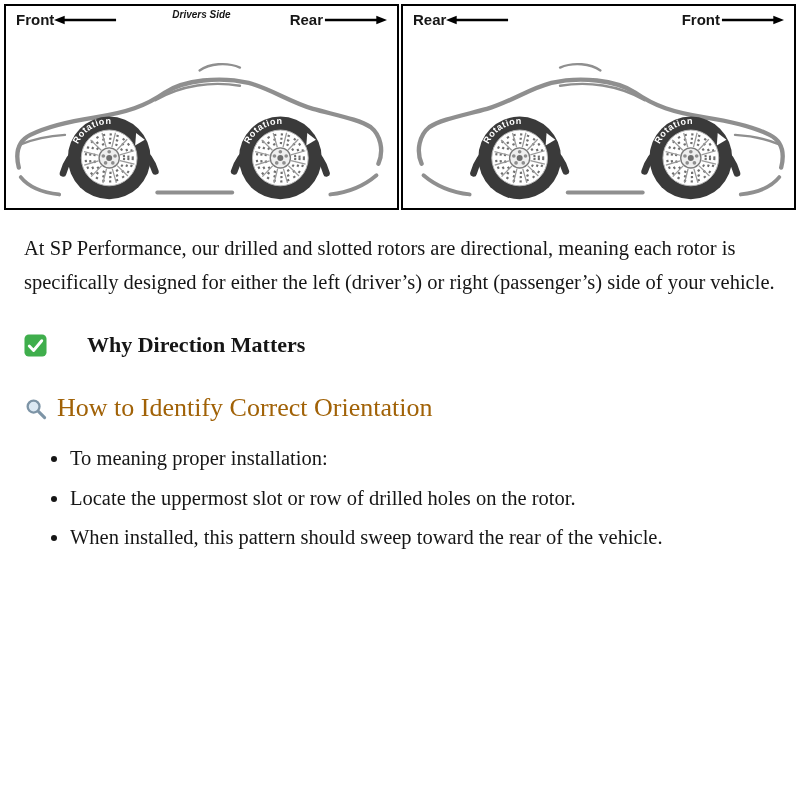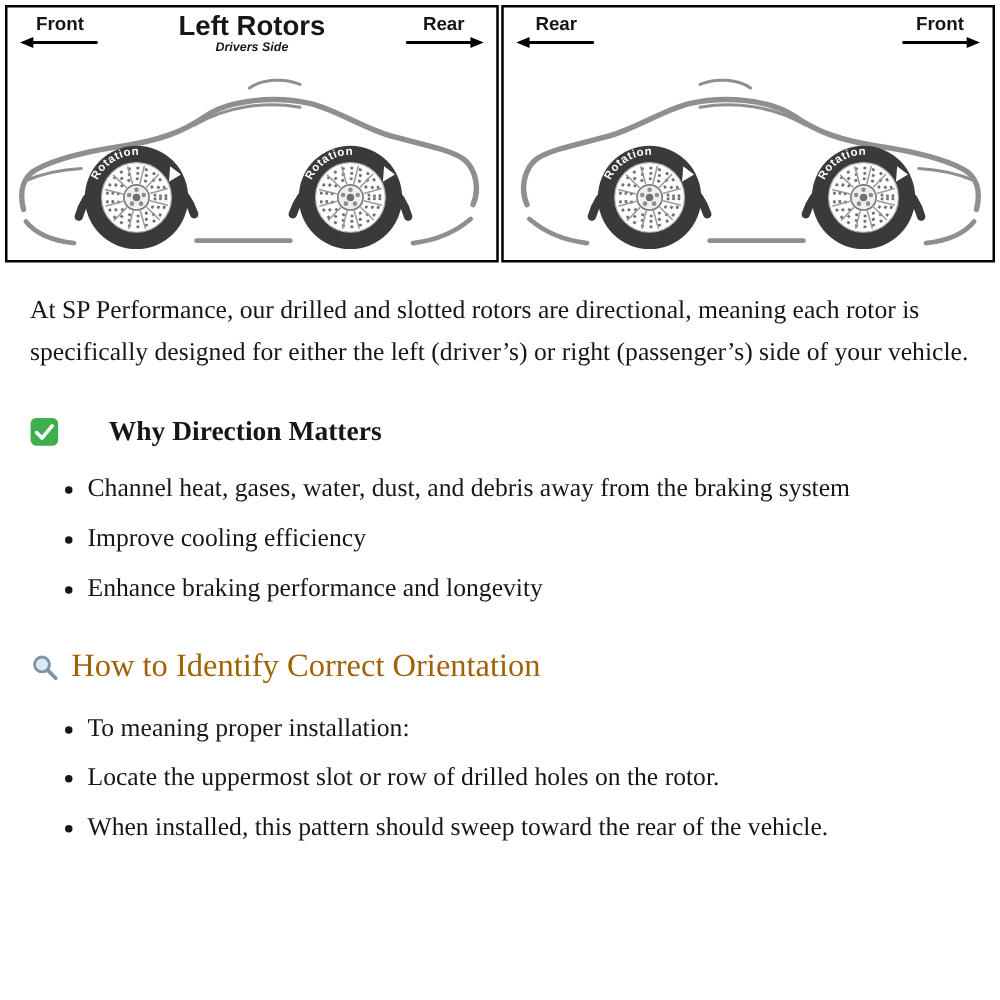--- a/index.html
+++ b/index.html
@@ -12,21 +12,21 @@
   
   .diagram { display: flex; gap: 2px; padding: 4px 4px 0 4px; }
   .panel {
     position: relative; flex: 1;
     border: 2px solid var(--panel_border, #000);
     height: 202px; background: #fff; overflow: hidden;
   }
   .panel-header { position: relative; height: 50px; font-family: "Liberation Sans", sans-serif; }
   .dir {
     position: absolute; top: 6px;
-    display: flex; flex-direction: column; align-items: center;
+    display: flex; flex-direction: row; align-items: center;
     font-weight: bold; font-size: 15px; line-height: 1.05;
   }
   .dir-left  { left: 10px; }
   .dir-right { right: 10px; }
   .dir-arrow { width: 64px; height: 10px; margin-top: 1px; }
   .dir-arrow line    { stroke: #000; stroke-width: 2.4; }
   .dir-arrow polygon { fill: #000; }
   .panel-title-wrap { position: absolute; left: 0; right: 0; top: 3px; text-align: center; }
   .panel-title    { font-weight: bold; font-size: 22px; line-height: 1.1; }
   .panel-subtitle { font-weight: bold; font-style: italic; font-size: 10px; }
@@ -62,21 +62,20 @@
   <div class="panel">
     <div class="panel-header">
       <div class="dir dir-left">
         <span class="dir-text">Front</span>
         <svg class="dir-arrow" viewBox="0 0 66 10">
             <line x1="64" y1="5" x2="9" y2="5"></line>
             <polygon points="11,0.5 0,5 11,9.5"></polygon>
           </svg>
       </div>
       <div class="panel-title-wrap">
-        <div class="panel-title">Left Rotors</div>
         <div class="panel-subtitle">Drivers Side</div>
       </div>
       <div class="dir dir-right">
         <span class="dir-text">Rear</span>
         <svg class="dir-arrow" viewBox="0 0 66 10">
             <line x1="2" y1="5" x2="57" y2="5"></line>
             <polygon points="55,0.5 66,5 55,9.5"></polygon>
           </svg>
       </div>
     </div>
@@ -252,25 +251,20 @@
     <span class="icon">
       <svg viewBox="0 0 24 24">
           <rect class="chk-bg" x="0.5" y="0.5" width="23" height="23" rx="4.5"></rect>
           <path class="chk-mark" d="M5.5 12.6 L10 17.2 L18.5 7"></path>
         </svg>
     </span>
     <span>Why Direction Matters</span>
   </h2>
 
 
-  <ul class="b1">
-    <li>Channel heat, gases, water, dust, and debris away from the braking system</li>
-    <li>Improve cooling efficiency</li>
-    <li>Enhance braking performance and longevity</li>
-  </ul>
 
   <h3 class="sec">
     <span class="icon">
       <svg viewBox="0 0 24 24">
           <circle class="mag-lens" cx="10" cy="10" r="6.2"></circle>
           <line class="mag-handle" x1="15" y1="15" x2="21.5" y2="21.5"></line>
         </svg>
     </span>
     <span>How to Identify Correct Orientation</span>
   </h3>

